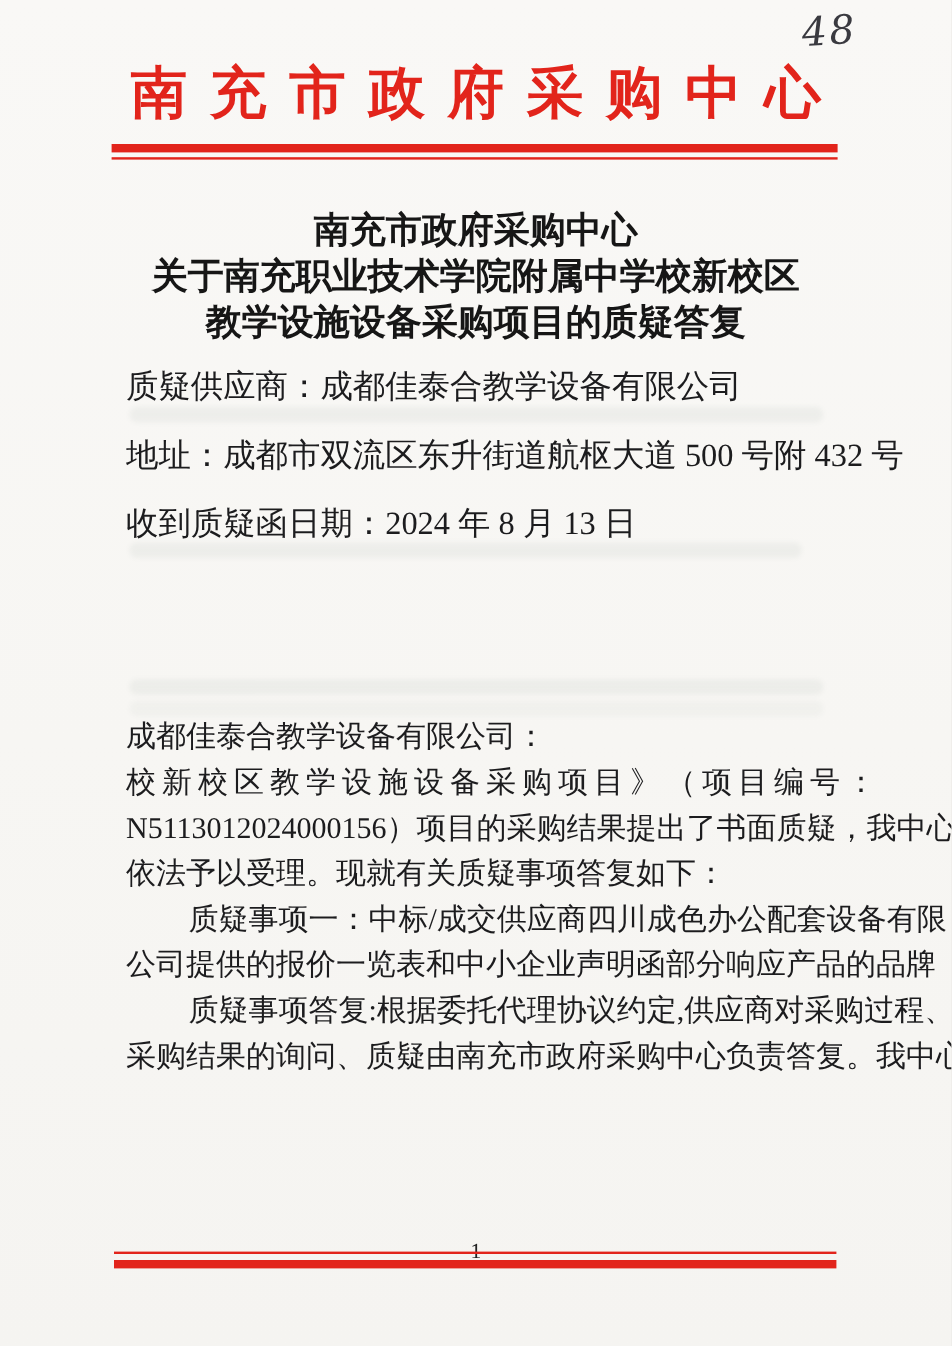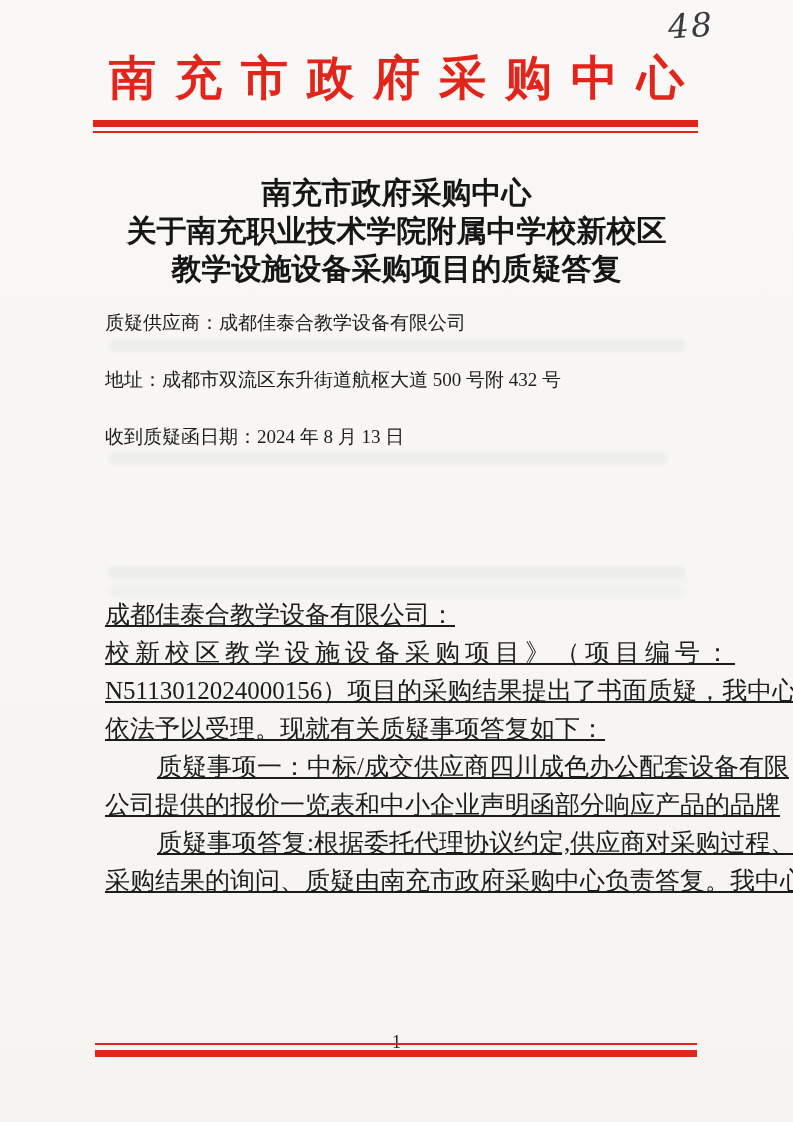--- a/index.html
+++ b/index.html
@@ -66,37 +66,37 @@
     color: #161616;
   }
   .doc-title span { display: block; white-space: nowrap; }
 
   
   .info {
     position: absolute;
     top: 294px;
     left: 105px;
     width: 600px;
-    font-size: 19px;
+    font-size: 27px;
     line-height: 57px;
     color: #1c1c1e;
   }
   .info p { white-space: nowrap; }
 
   
   .body-text {
     position: absolute;
     top: 596px;
     left: 105px;
     width: 592px;
     font-size: 25px;
     line-height: 38px;
     color: #1c1c1e;
   }
-  .body-text .line { white-space: nowrap; text-decoration: underline; }
+  .body-text .line { white-space: nowrap; }
   .body-text .indent { padding-left: 52px; }
   .body-text .spread { letter-spacing: 5px; }
 
   
   .page-num {
     position: absolute;
     top: 1031px;
     left: 0;
     right: 0;
     text-align: center;

